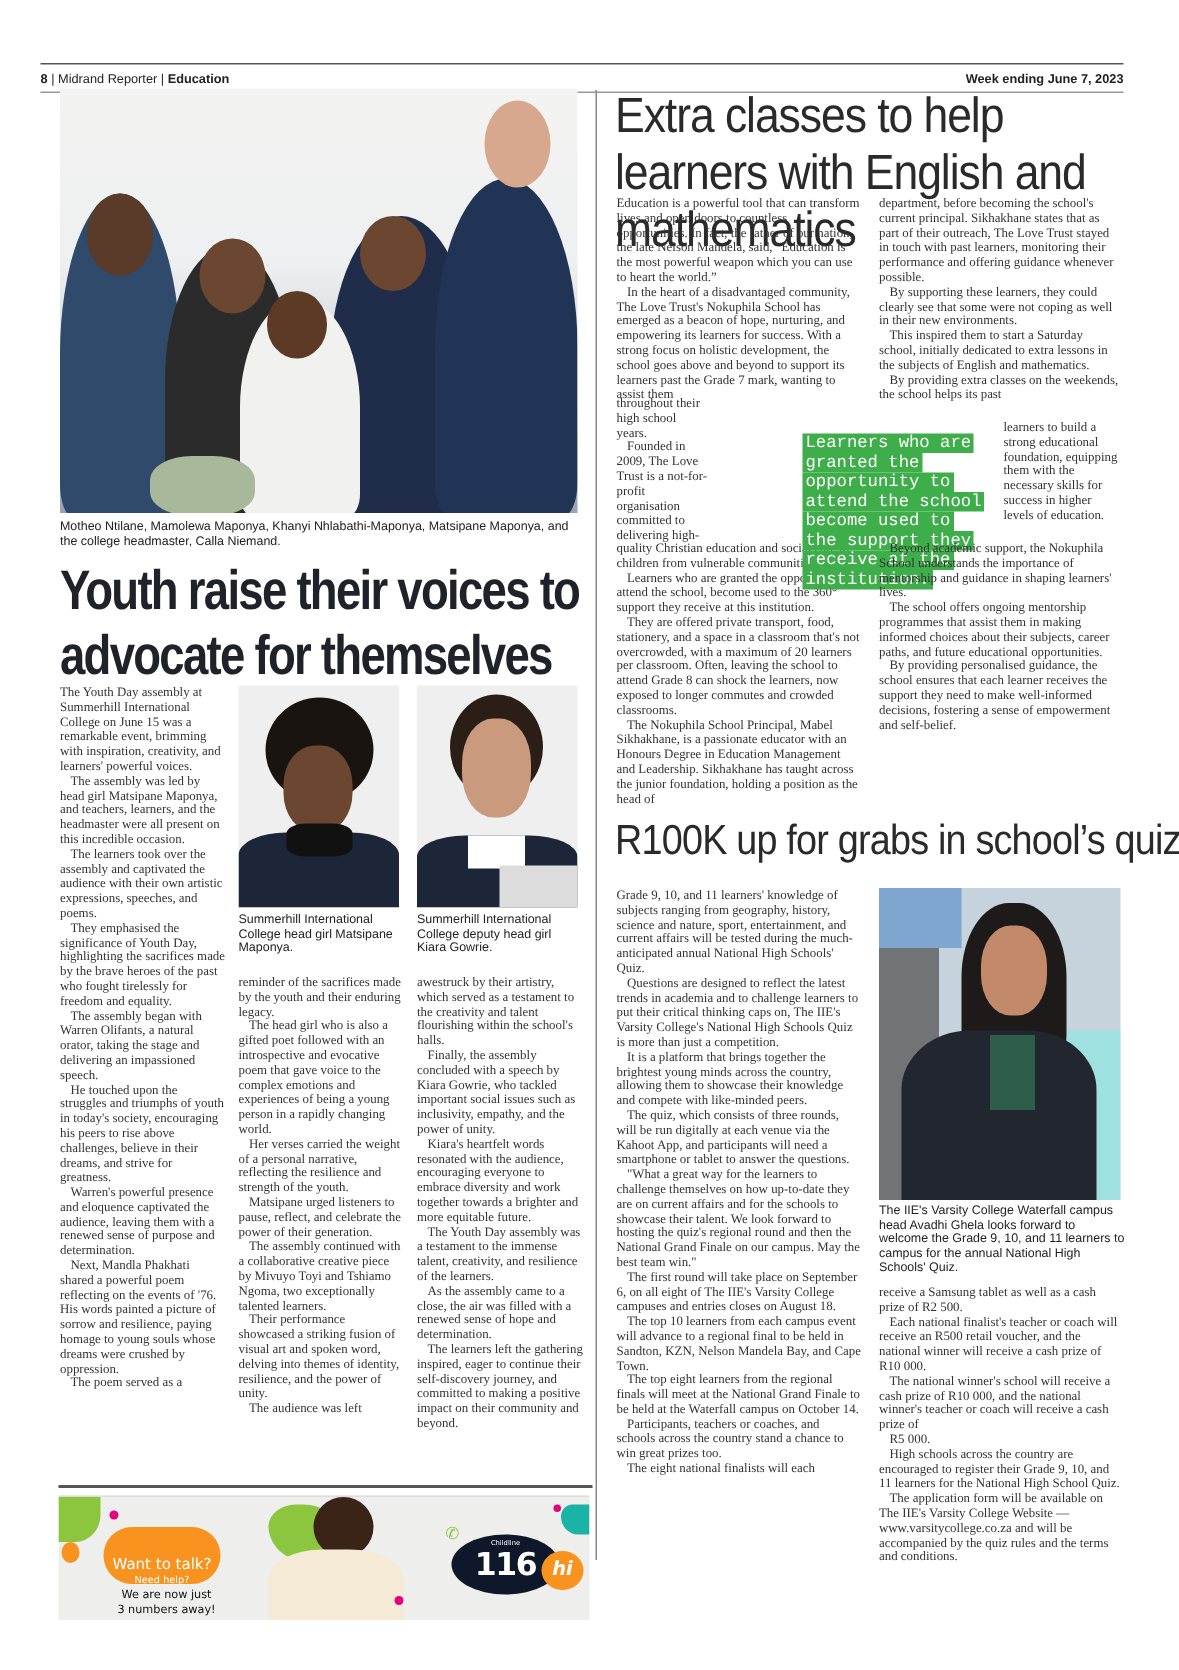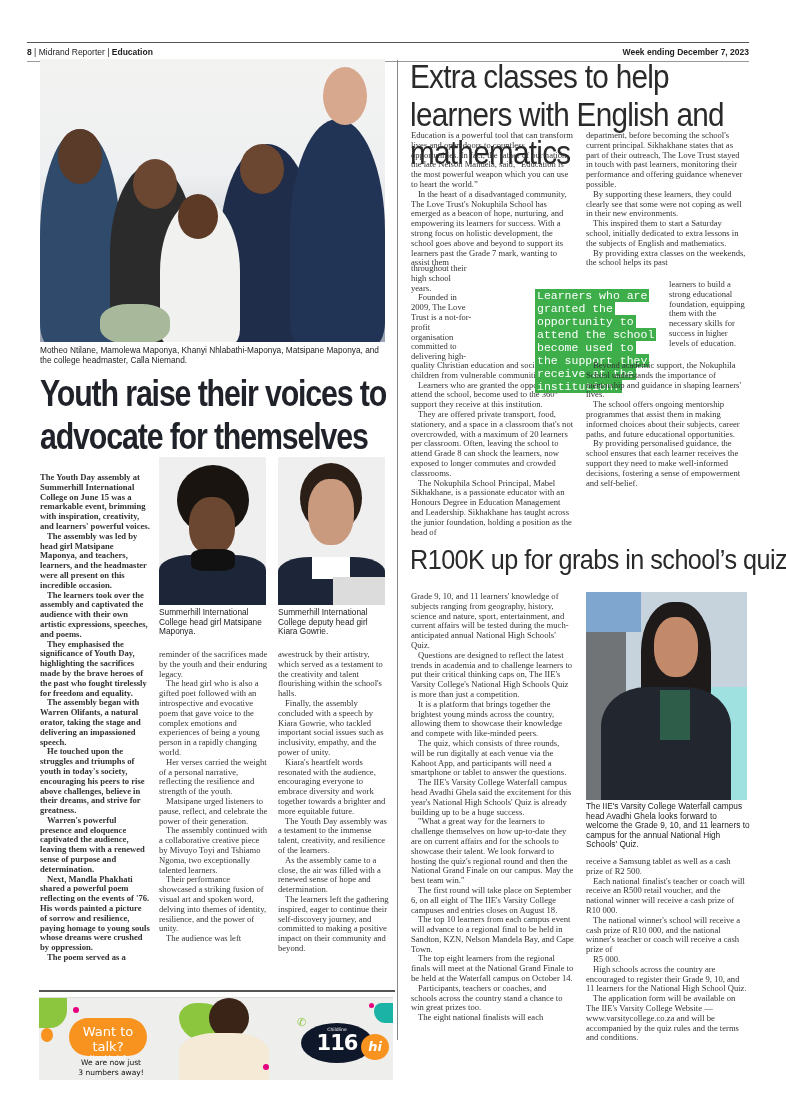--- a/index.html
+++ b/index.html
@@ -39,21 +39,21 @@
 <body>
 
 <div class="header">
   <div class="left">
     <b>8</b>
     <span> | </span>
     <span>Midrand Reporter</span>
     <span> | </span>
     <b>Education</b>
   </div>
-  <div class="right">Week ending December 7, 2023</div>
+  <div class="right">Week ending June 7, 2023</div>
 </div>
 
 <div class="photo-main">
   <div class="person" style="left:0;top:70px;width:80px;height:215px;background:#2f4a6a;"></div>
   <div class="person" style="left:18px;top:70px;width:44px;height:55px;background:#5a3a28;border-radius:50%;"></div>
   <div class="person" style="left:70px;top:105px;width:85px;height:180px;background:#2b2b2b;"></div>
   <div class="person" style="left:93px;top:100px;width:44px;height:50px;background:#6b4630;border-radius:50%;"></div>
   <div class="person" style="left:180px;top:85px;width:95px;height:200px;background:#1f2d4a;"></div>
   <div class="person" style="left:200px;top:85px;width:44px;height:50px;background:#6b4630;border-radius:50%;"></div>
   <div class="person" style="left:120px;top:140px;width:80px;height:145px;background:#f1f1ef;"></div>
@@ -61,21 +61,21 @@
   <div class="person" style="left:250px;top:60px;width:95px;height:225px;background:#223456;"></div>
   <div class="person" style="left:283px;top:8px;width:44px;height:58px;background:#d8a88e;border-radius:50%;"></div>
   <div class="person" style="left:60px;top:245px;width:70px;height:40px;background:#a8b89a;border-radius:40%;"></div>
 </div>
 <div class="caption" style="position:absolute;left:40px;top:346px;width:350px;">Motheo Ntilane, Mamolewa Maponya, Khanyi Nhlabathi-Maponya, Matsipane Maponya, and the college headmaster, Calla Niemand.</div>
 
 <div class="vline"></div>
 
 <div class="headline-left">Youth raise their voices to advocate for themselves</div>
 
-<div class="body-text" style="position:absolute;left:40px;top:473px;width:110px;font-weight:bold;">
+<div class="body-text" style="position:absolute;left:40px;top:457px;width:110px;">
   <p class="first">The Youth Day assembly at Summerhill International College on June 15 was a remarkable event, brimming with inspiration, creativity, and learners' powerful voices.</p>
   <p>The assembly was led by head girl Matsipane Maponya, and teachers, learners, and the headmaster were all present on this incredible occasion.</p>
   <p>The learners took over the assembly and captivated the audience with their own artistic expressions, speeches, and poems.</p>
   <p>They emphasised the significance of Youth Day, highlighting the sacrifices made by the brave heroes of the past who fought tirelessly for freedom and equality.</p>
   <p>The assembly began with Warren Olifants, a natural orator, taking the stage and delivering an impassioned speech.</p>
   <p>He touched upon the struggles and triumphs of youth in today's society, encouraging his peers to rise above challenges, believe in their dreams, and strive for greatness.</p>
   <p>Warren's powerful presence and eloquence captivated the audience, leaving them with a renewed sense of purpose and determination.</p>
   <p>Next, Mandla Phakhati shared a powerful poem reflecting on the events of '76. His words painted a picture of sorrow and resilience, paying homage to young souls whose dreams were crushed by oppression.</p>
   <p>The poem served as a</p>
 </div>
@@ -152,21 +152,20 @@
   <p>By providing personalised guidance, the school ensures that each learner receives the support they need to make well-informed decisions, fostering a sense of empowerment and self-belief.</p>
 </div>
 
 <div class="headline-quiz">R100K up for grabs in school’s quiz</div>
 
 <div class="body-text" style="position:absolute;left:411px;top:592px;width:163px;">
   <p class="first">Grade 9, 10, and 11 learners' knowledge of subjects ranging from geography, history, science and nature, sport, entertainment, and current affairs will be tested during the much-anticipated annual National High Schools' Quiz.</p>
   <p>Questions are designed to reflect the latest trends in academia and to challenge learners to put their critical thinking caps on, The IIE's Varsity College's National High Schools Quiz is more than just a competition.</p>
   <p>It is a platform that brings together the brightest young minds across the country, allowing them to showcase their knowledge and compete with like-minded peers.</p>
   <p>The quiz, which consists of three rounds, will be run digitally at each venue via the Kahoot App, and participants will need a smartphone or tablet to answer the questions.</p>
-  <p>The IIE's Varsity College Waterfall campus head Avadhi Ghela said the excitement for this year's National High Schools' Quiz is already building up to be a huge success.</p>
   <p>"What a great way for the learners to challenge themselves on how up-to-date they are on current affairs and for the schools to showcase their talent. We look forward to hosting the quiz's regional round and then the National Grand Finale on our campus. May the best team win."</p>
   <p>The first round will take place on September 6, on all eight of The IIE's Varsity College campuses and entries closes on August 18.</p>
   <p>The top 10 learners from each campus event will advance to a regional final to be held in Sandton, KZN, Nelson Mandela Bay, and Cape Town.</p>
   <p>The top eight learners from the regional finals will meet at the National Grand Finale to be held at the Waterfall campus on October 14.</p>
   <p>Participants, teachers or coaches, and schools across the country stand a chance to win great prizes too.</p>
   <p>The eight national finalists will each</p>
 </div>
 
 <div style="position:absolute;left:586px;top:592px;width:161px;height:208px;background:#c7d3dc;overflow:hidden;">
   <div style="position:absolute;left:0;top:0;width:55px;height:40px;background:#7fa6cf;"></div>
@@ -187,21 +186,21 @@
   <p>High schools across the country are encouraged to register their Grade 9, 10, and 11 learners for the National High School Quiz.</p>
   <p>The application form will be available on The IIE's Varsity College Website — www.varsitycollege.co.za and will be accompanied by the quiz rules and the terms and conditions.</p>
 </div>
 
 <div class="ad-topline"></div>
 <div class="ad-banner">
   <div class="dot" style="left:0;top:0;width:28px;height:30px;background:#8cc63f;border-radius:0 0 60% 0;"></div>
   <div class="dot" style="left:2px;top:30px;width:12px;height:14px;background:#f7931e;"></div>
   <div class="dot" style="left:34px;top:9px;width:6px;height:6px;background:#e6007e;"></div>
   <div style="position:absolute;left:30px;top:20px;width:78px;height:38px;background:#f7931e;border-radius:22px;color:#fff;font-family:'DejaVu Sans',sans-serif;text-align:center;">
-    <div style="font-size:13px;margin-top:6px;">Want to talk?</div>
+    <div style="font-size:10px;margin-top:20px;">Want to talk?</div>
     <div style="font-size:6.5px;text-align:center;">Need help?</div>
   </div>
   <div style="position:absolute;left:32px;top:60px;width:80px;font-family:'DejaVu Sans',sans-serif;font-size:7.5px;line-height:9.5px;color:#111;text-align:center;">
     <div>We are now just</div>
     <div>3 numbers away!</div>
   </div>
   <div class="dot" style="left:140px;top:5px;width:50px;height:40px;background:#8cc63f;border-radius:40% 60% 30% 70%;"></div>
   <div style="position:absolute;left:130px;top:0;width:100px;height:83px;">
     <div style="position:absolute;left:40px;top:0;width:40px;height:40px;background:#3a2418;border-radius:50%;"></div>
     <div style="position:absolute;left:10px;top:35px;width:90px;height:48px;background:#f4ead6;border-radius:40% 40% 0 0;"></div>

